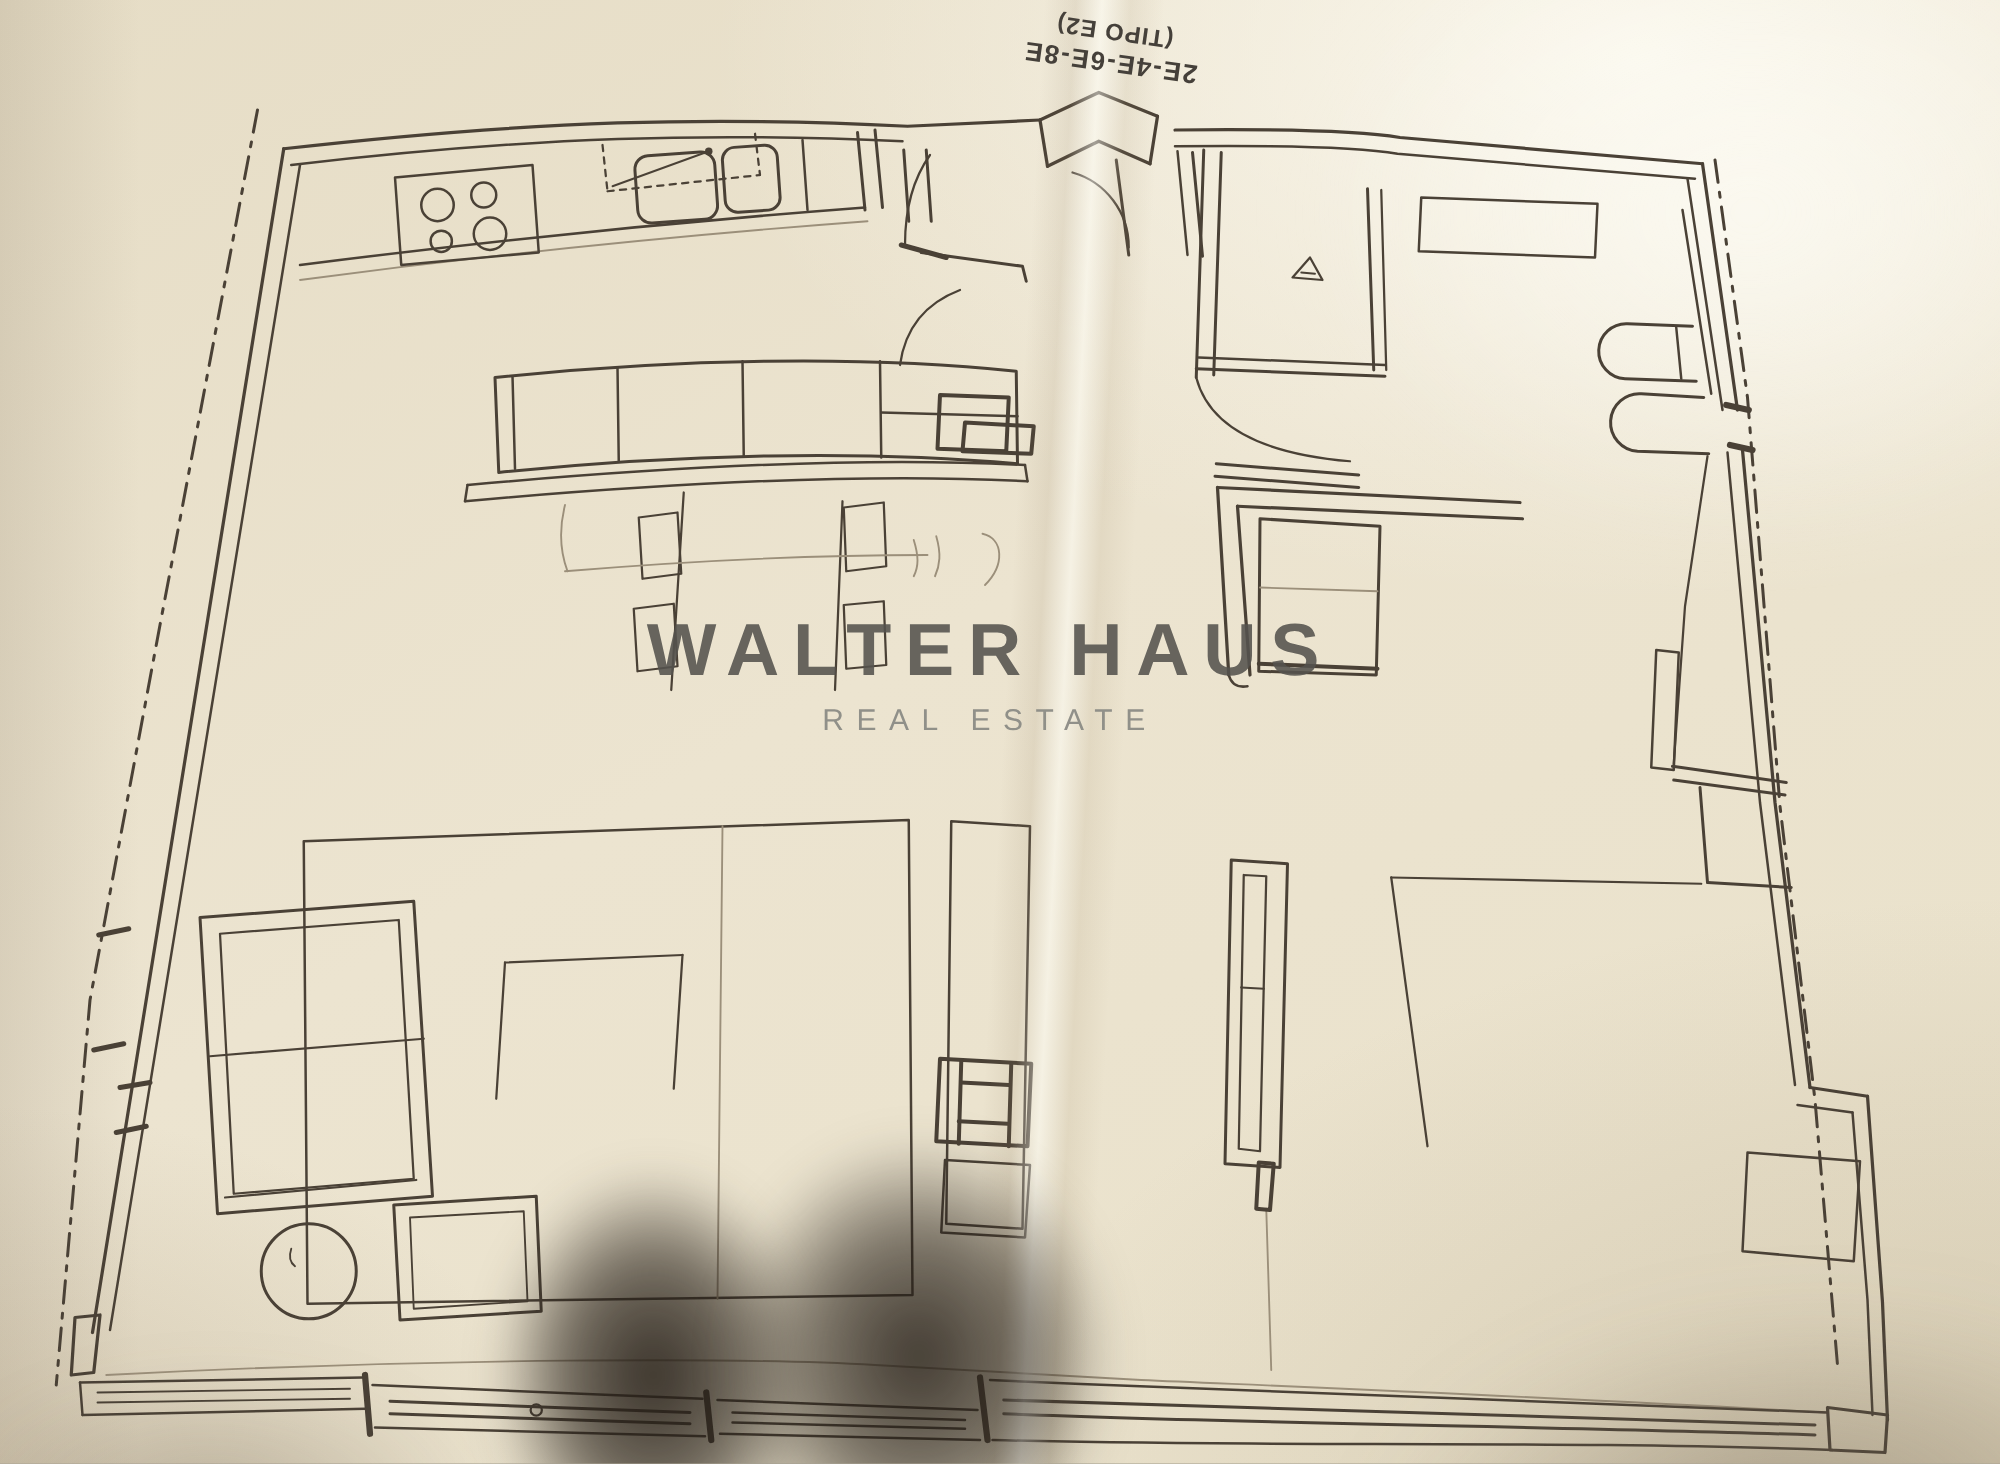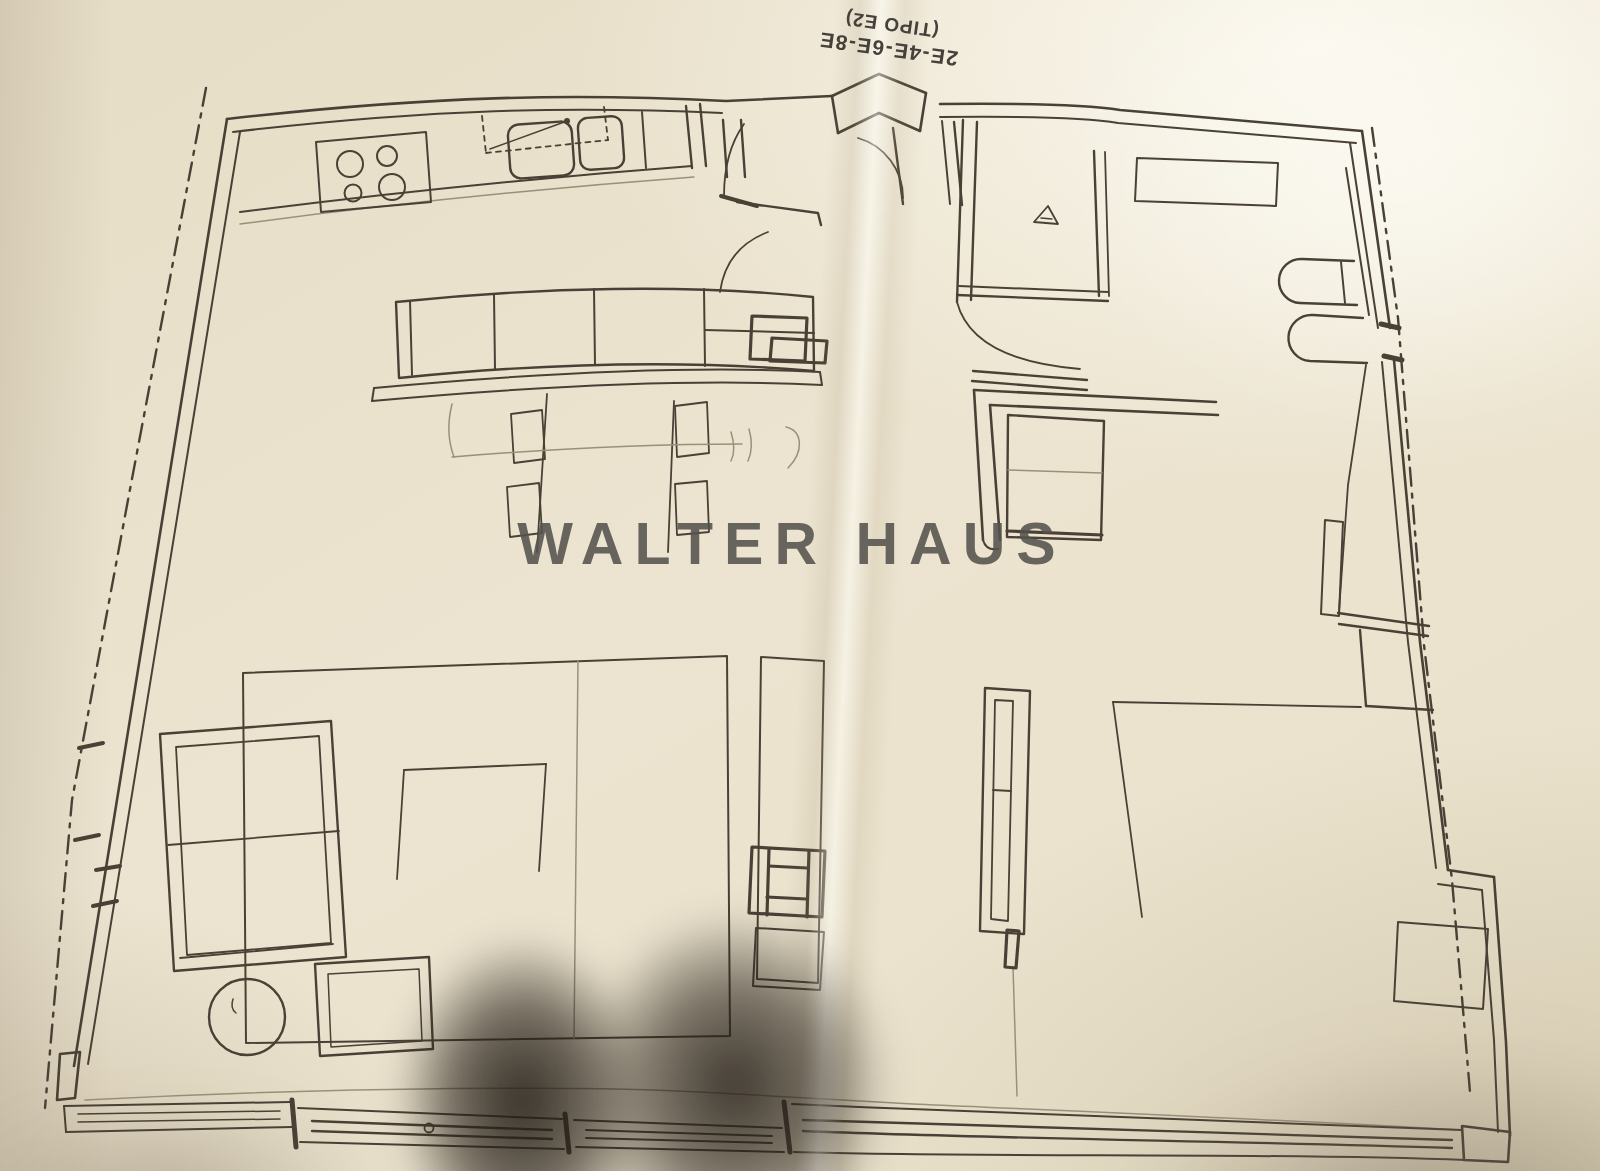--- a/index.html
+++ b/index.html
@@ -56,21 +56,21 @@
     background:radial-gradient(closest-side, rgba(90,78,62,0.28), rgba(90,78,62,0) 80%);}
 
   .plan-label{
     position:absolute;left:800px;top:12px;width:180px;
     transform:rotate(188deg);
     text-align:center;color:#45403a;font-weight:700;line-height:1.25;
   }
   .plan-label .pl1{display:block;font-size:21px;letter-spacing:1.5px;}
   .plan-label .pl2{display:block;font-size:19px;letter-spacing:1px;}
 
-  .watermark{position:absolute;left:0;right:16px;top:510px;text-align:center;pointer-events:none;}
+  .watermark{position:absolute;left:0;right:16px;top:486px;text-align:center;pointer-events:none;}
   .wm-title{
     font-size:59px;font-weight:600;letter-spacing:11px;
     color:var(--watermark-title,#55534e);opacity:0.88;
   }
   .wm-sub{
     margin-top:9px;font-size:24px;font-weight:400;letter-spacing:10px;
     color:var(--watermark-subtitle,#8c8c86);opacity:0.95;
   }
 </style>
 </head>
@@ -308,15 +308,16 @@
     <span class="pl2">(TIPO E2)</span>
   </div>
 
   <div class="shadow f-a"></div>
   <div class="shadow f-b"></div>
   <div class="shadow corner"></div>
   <div class="shadow edge-bl"></div>
 
   <div class="watermark">
     <div class="wm-title">WALTER HAUS</div>
+    <div class="wm-sub">REAL ESTATE</div>
   </div>
 
 </div>
 
 </body></html>

